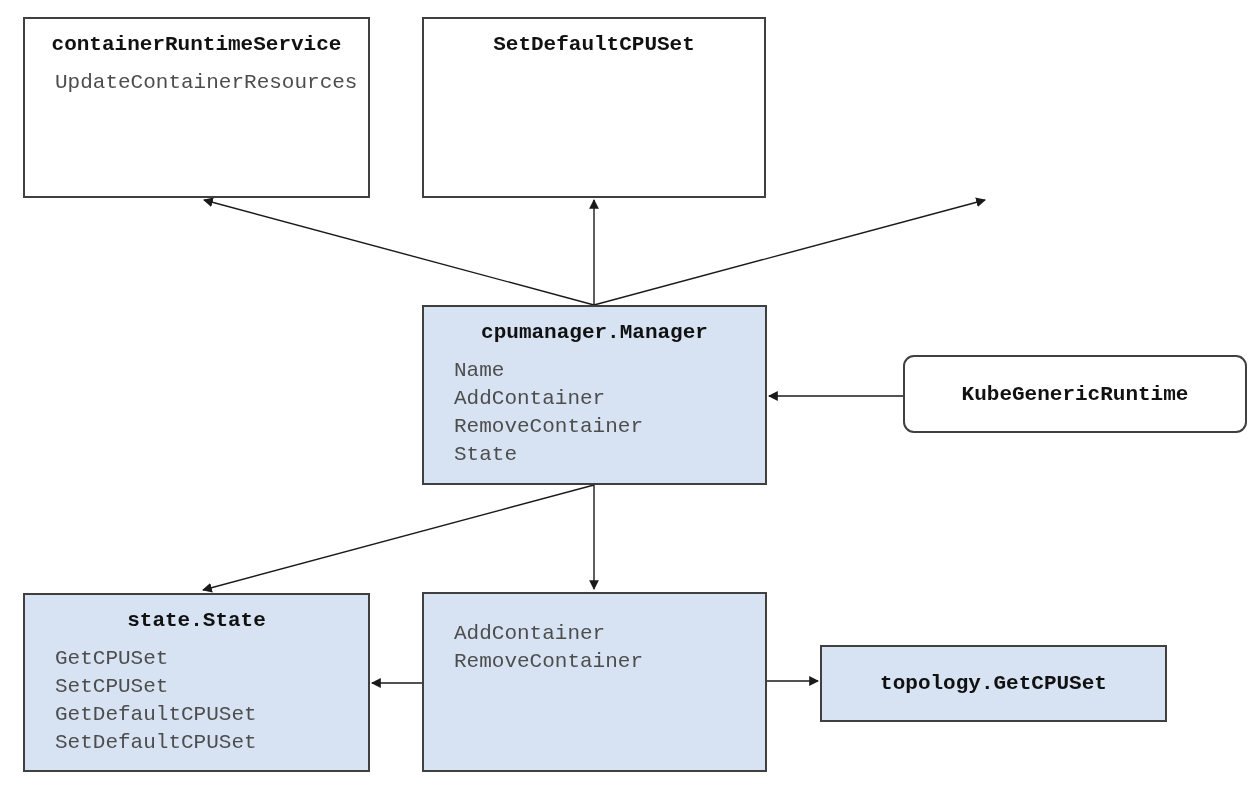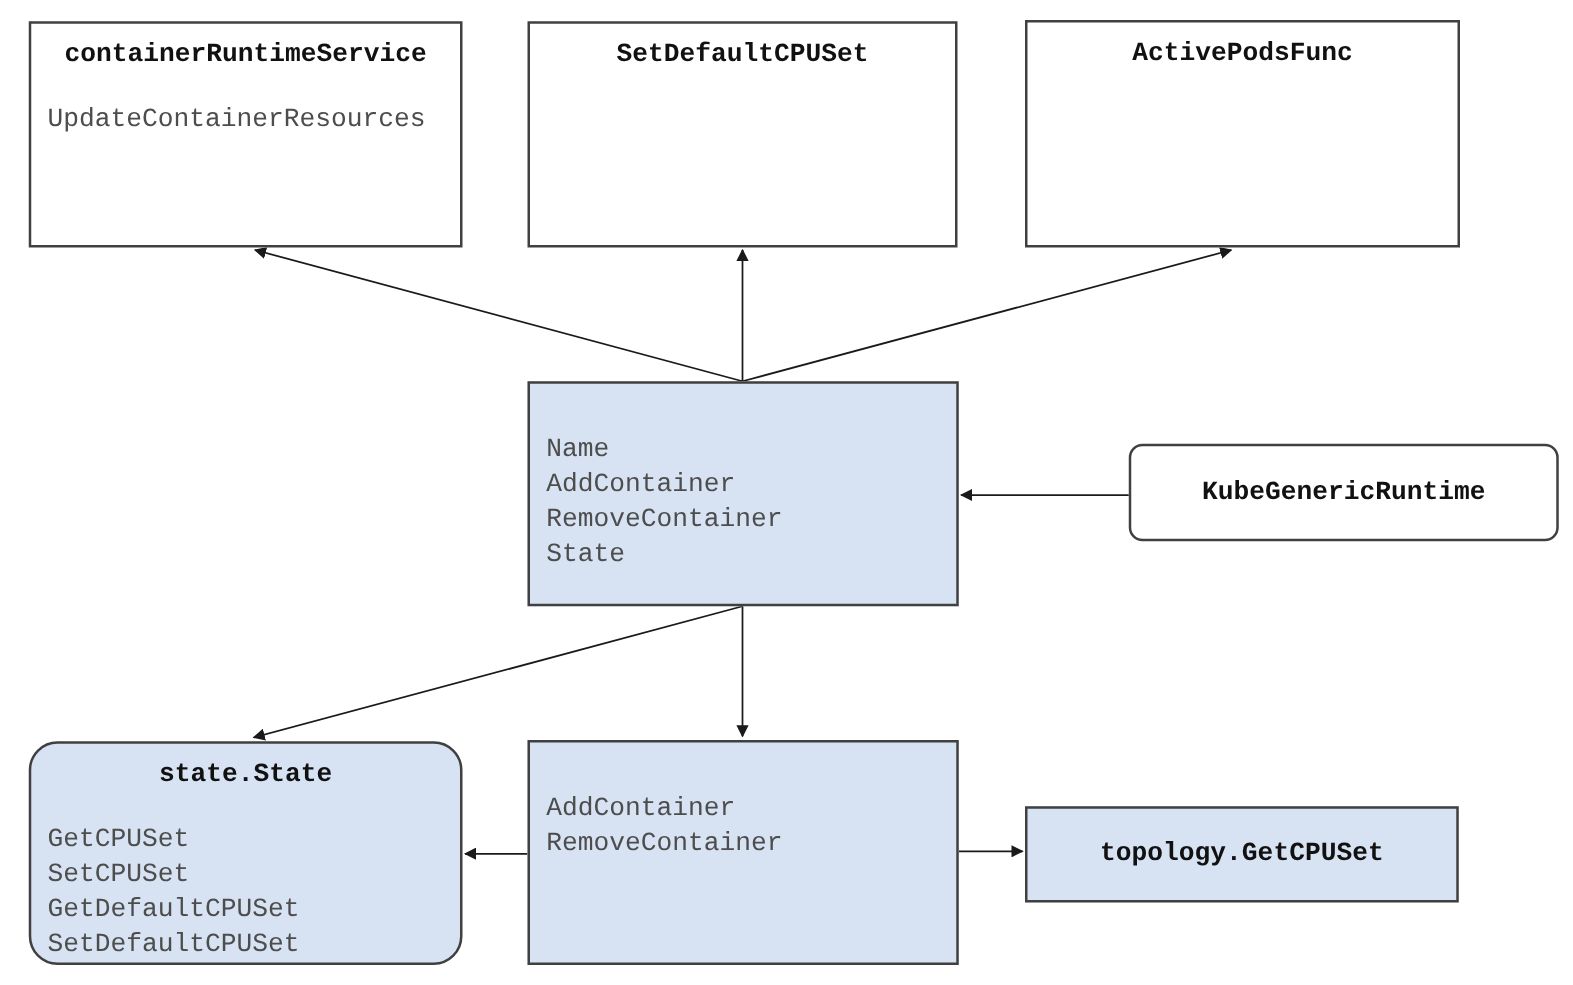--- a/index.html
+++ b/index.html
@@ -28,22 +28,22 @@
   .box-title {
     text-align: center;
     font-weight: bold;
     font-size: 21px;
     line-height: 24px;
     color: var(--title-color, #111111);
     white-space: nowrap;
   }
   .box--center .box-title { line-height: normal; }
   .box-methods {
-    margin-top: 26px;
-    padding-left: 13px;
+    margin-top: 12px;
+    padding-left: 30px;
     font-size: 21px;
     line-height: 28px;
     color: var(--method-color, #4d4d4d);
     white-space: nowrap;
   }
   #edges {
     position: absolute;
     left: 0; top: 0;
     width: 1258px; height: 788px;
     pointer-events: none;
@@ -78,38 +78,36 @@
     <div class="box-title">containerRuntimeService</div>
     <div class="box-methods">
       <div>UpdateContainerResources</div>
     </div>
   </div>
 
   <div class="box" style="left:422px; top:17px; width:344px; height:181px;">
     <div class="box-title">SetDefaultCPUSet</div>
   </div>
 
-  <div class="box" style="left:820px; top:16px; width:348px; height:182px;">
-    <div class="box-title">ActivePodsFunc</div>
-  </div>
 
   <div class="box box--blue" style="left:422px; top:305px; width:345px; height:180px;">
+    <div class="box-title">cpumanager.Manager</div>
     <div class="box-methods">
       <div>Name</div>
       <div>AddContainer</div>
       <div>RemoveContainer</div>
       <div>State</div>
     </div>
   </div>
 
   <div class="box box--center" style="left:903px; top:355px; width:344px; height:78px;border-radius:11px;">
     <div class="box-title">KubeGenericRuntime</div>
   </div>
 
-  <div class="box box--blue" style="left:23px; top:593px; width:347px; height:179px;border-radius:23px;">
+  <div class="box box--blue" style="left:23px; top:593px; width:347px; height:179px;">
     <div class="box-title">state.State</div>
     <div class="box-methods">
       <div>GetCPUSet</div>
       <div>SetCPUSet</div>
       <div>GetDefaultCPUSet</div>
       <div>SetDefaultCPUSet</div>
     </div>
   </div>
 
   <div class="box box--blue" style="left:422px; top:592px; width:345px; height:180px;">

